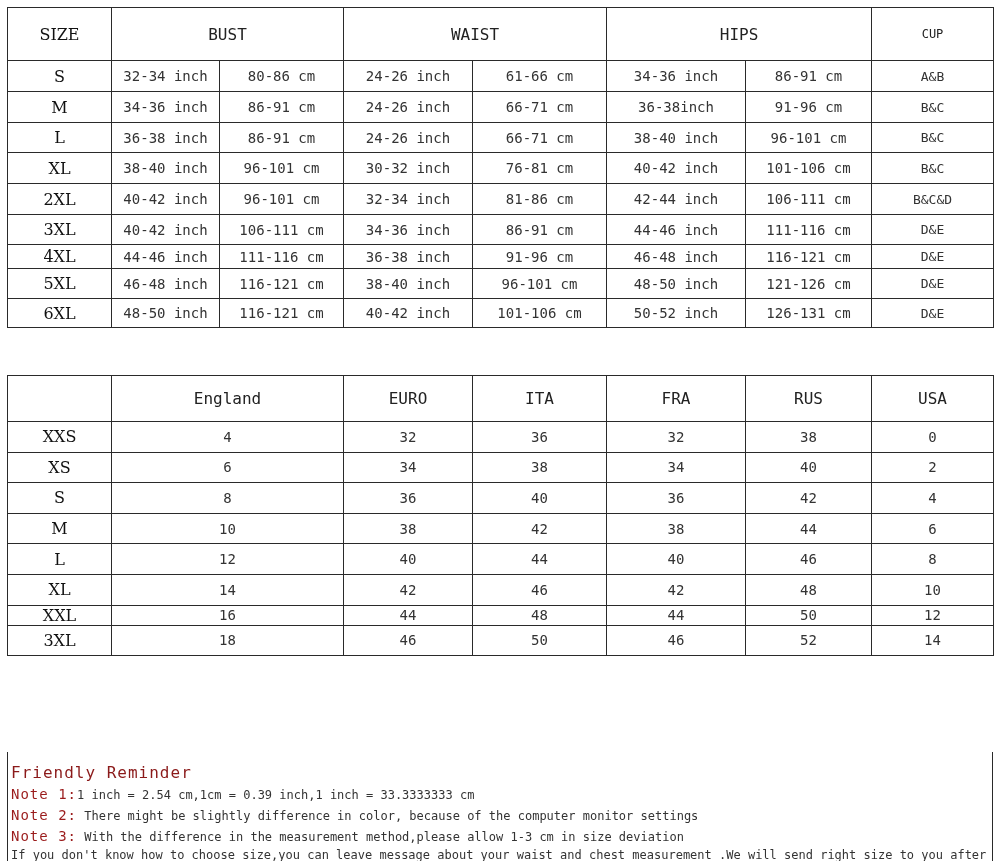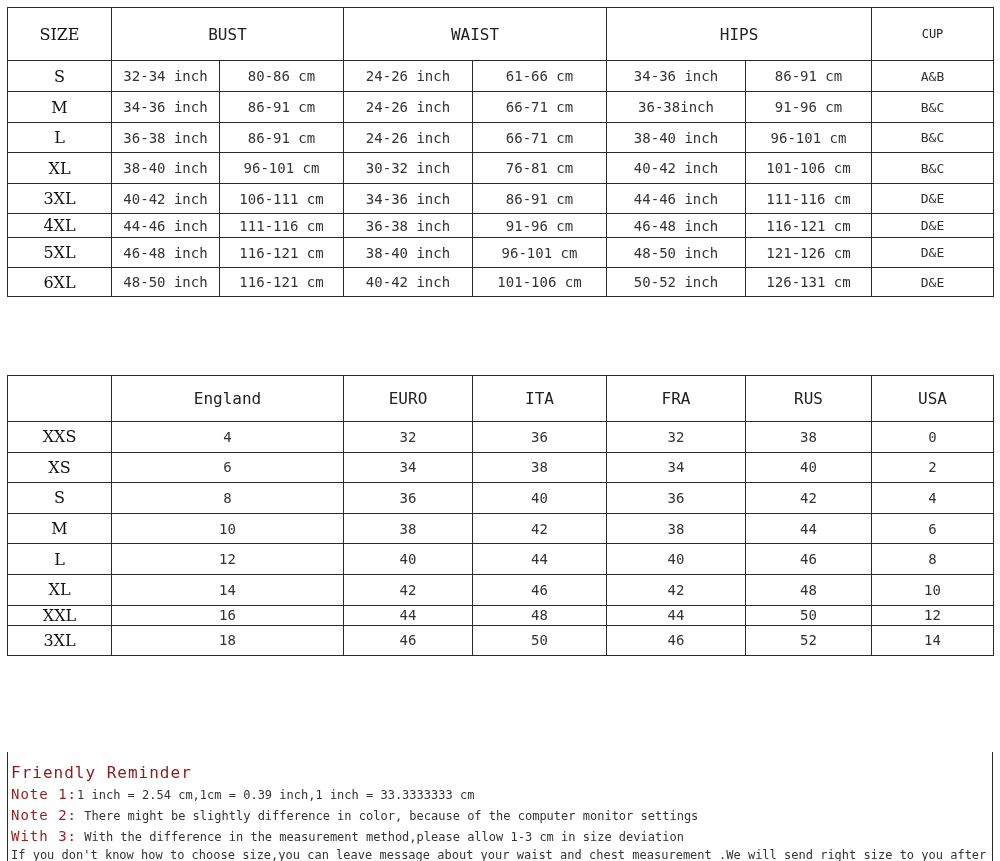--- a/index.html
+++ b/index.html
@@ -78,20 +78,30 @@
       </tr>
       <tr style="height: 31px;">
         <td class="size-col">XL</td>
         <td>38-40 inch</td>
         <td>96-101 cm</td>
         <td>30-32 inch</td>
         <td>76-81 cm</td>
         <td>40-42 inch</td>
         <td>101-106 cm</td>
         <td class="small">B&amp;C</td>
+      </tr>
+      <tr style="height: 31px;">
+        <td class="size-col">2XL</td>
+        <td>40-42 inch</td>
+        <td>96-101 cm</td>
+        <td>32-34 inch</td>
+        <td>81-86 cm</td>
+        <td>42-44 inch</td>
+        <td>106-111 cm</td>
+        <td class="small">B&amp;C&amp;D</td>
       </tr>
       <tr style="height: 30px;">
         <td class="size-col">3XL</td>
         <td>40-42 inch</td>
         <td>106-111 cm</td>
         <td>34-36 inch</td>
         <td>86-91  cm</td>
         <td>44-46 inch</td>
         <td>111-116 cm</td>
         <td class="small">D&amp;E</td>
@@ -223,15 +233,15 @@
         <td>52</td>
         <td>14</td>
       </tr>
     </tbody>
 </table>
 
 <div class="notes">
   <div class="reminder">Friendly Reminder</div>
   <div><span class="lbl">Note 1:</span><span>1 inch = 2.54 cm,1cm = 0.39 inch,1 inch = 33.3333333 cm</span></div>
   <div><span class="lbl">Note 2:</span><span> There might be slightly difference in color, because of the computer monitor settings</span></div>
-  <div><span class="lbl">With 3:</span><span> With the difference in the measurement method,please allow 1-3 cm in size deviation</span></div>
+  <div><span class="lbl">Note 3:</span><span> With the difference in the measurement method,please allow 1-3 cm in size deviation</span></div>
   <div class="last">If you don't know how to choose size,you can leave message about your waist and chest measurement .We will send right size to you after order placed</div>
 </div>
 
 </body></html>

